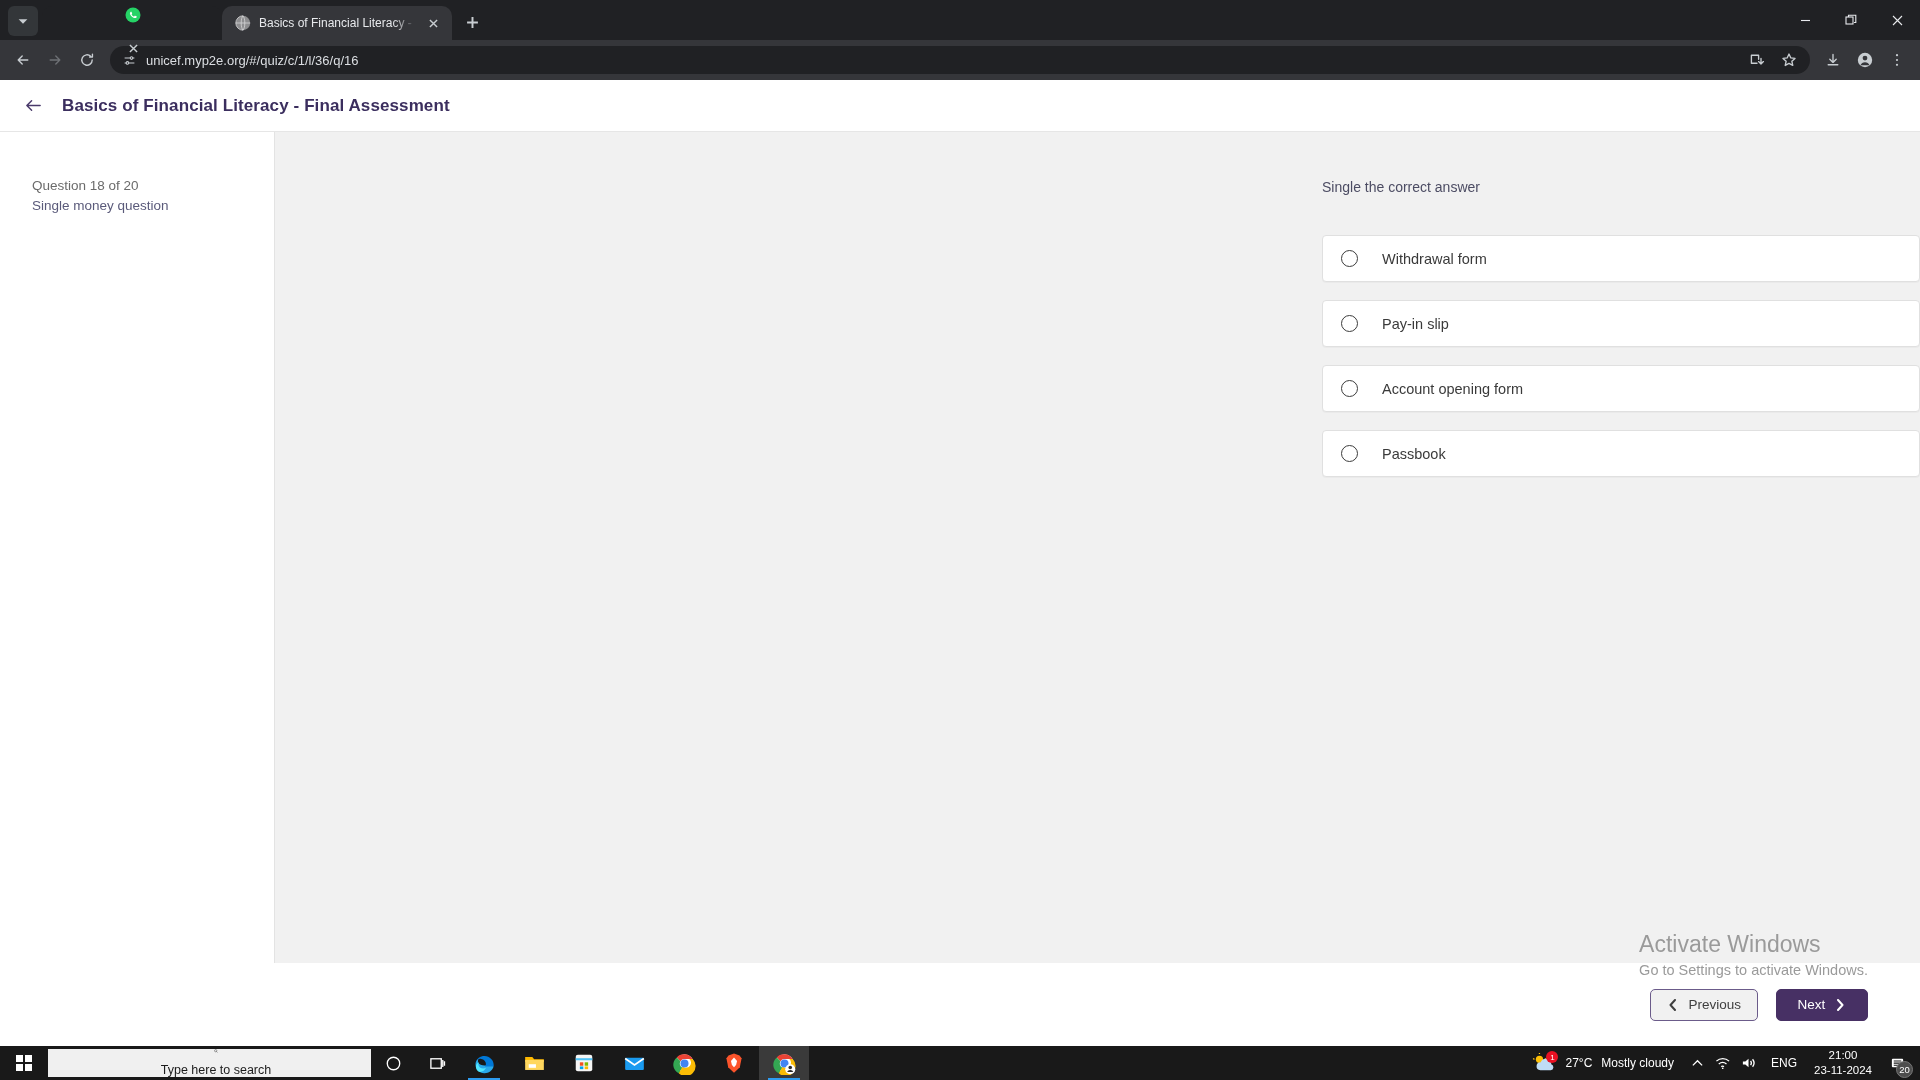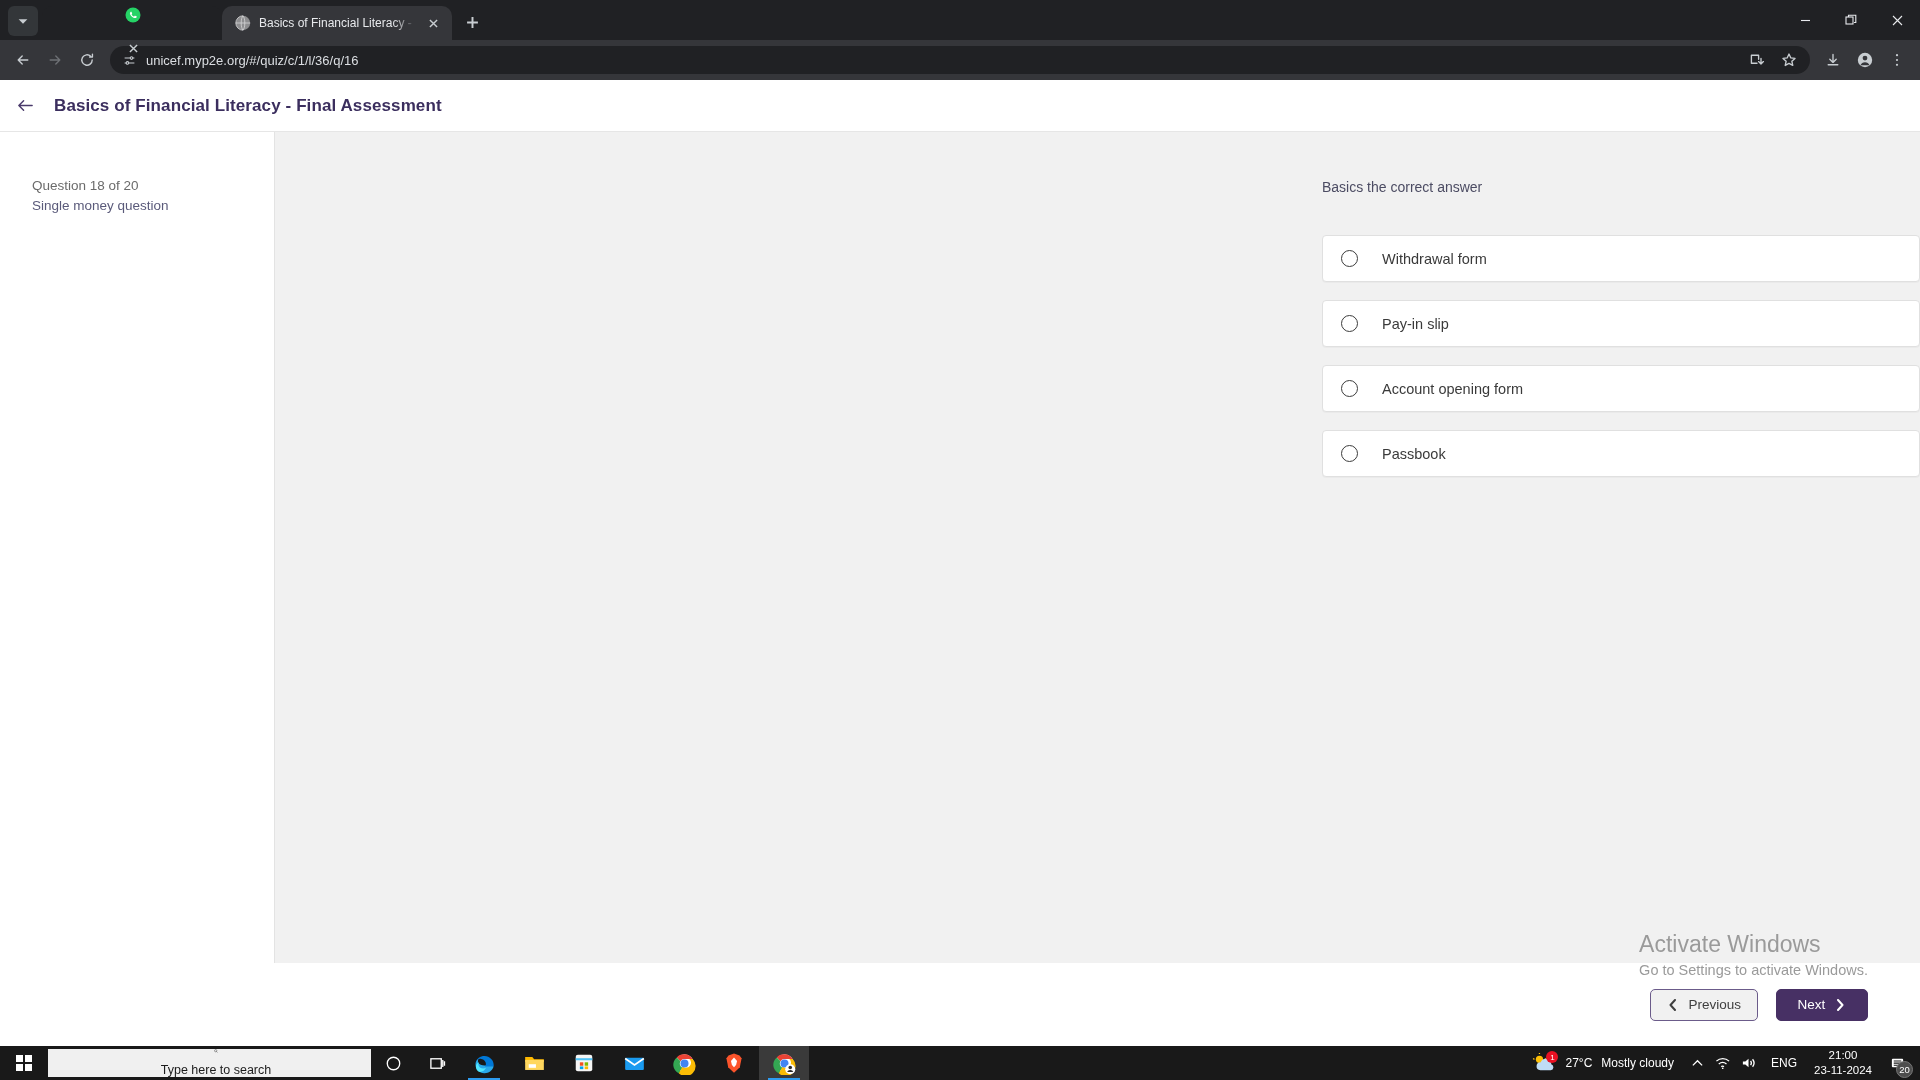--- a/index.html
+++ b/index.html
@@ -56,21 +56,21 @@
   .omni-lock { width: 18px; height: 18px; display: flex; align-items: center; justify-content: center; border-radius: 50%; }
   .omni-lock svg { width: 13px; height: 13px; stroke: #c8cdd1; fill: none; stroke-width: 1.3; }
   .omni-url { flex: 1; font-size: 13px; color: #dcdfe3; white-space: nowrap; overflow: hidden; }
   .omni-right { display: flex; align-items: center; gap: 2px; }
 
   
   .page { flex: 1; background: #ffffff; display: flex; flex-direction: column; }
 
   .app-header {
     height: 52px; background: #ffffff; display: flex; align-items: center;
-    gap: 16px; padding-left: 12px; border-bottom: 1px solid #e6e6e6; flex: 0 0 52px;
+    gap: 16px; padding-left: 20px; border-bottom: 1px solid #e6e6e6; flex: 0 0 52px;
   }
   .back-arrow { width: 26px; height: 26px; display: flex; align-items: center; justify-content: center; cursor: pointer; }
   .back-arrow svg { width: 19px; height: 19px; stroke: #4a3a6b; fill: none; stroke-width: 1.5; stroke-linecap: round; stroke-linejoin: round; }
   .app-title { font-size: 17px; font-weight: bold; color: #3b2e5e; letter-spacing: .1px; }
 
   .quiz-body { flex: 1; display: flex; min-height: 0; }
 
   .left-pane { width: 767px; background: #ffffff; border-right: 1px solid #e3e3e3; padding: 44px 32px 0 32px; }
   .q-meta-num { font-size: 13.5px; color: #6b6b6b; line-height: 20px; }
   .q-meta-type { font-size: 13.5px; color: #5a5a7a; line-height: 20px; }
@@ -287,21 +287,21 @@
     </div>
 
     <div class="quiz-body">
 
       <div class="left-pane">
         <div class="q-meta-num">Question 18 of 20</div>
         <div class="q-meta-type">Single money question</div>
       </div>
 
       <div class="right-pane">
-        <div class="select-label">Basics the correct answer</div>
+        <div class="select-label">Single the correct answer</div>
 
         <div class="options">
           <div class="option">
             <span class="radio"></span>
             <span class="option-label">Withdrawal form</span>
           </div>
           <div class="option">
             <span class="radio"></span>
             <span class="option-label">Pay-in slip</span>
           </div>

